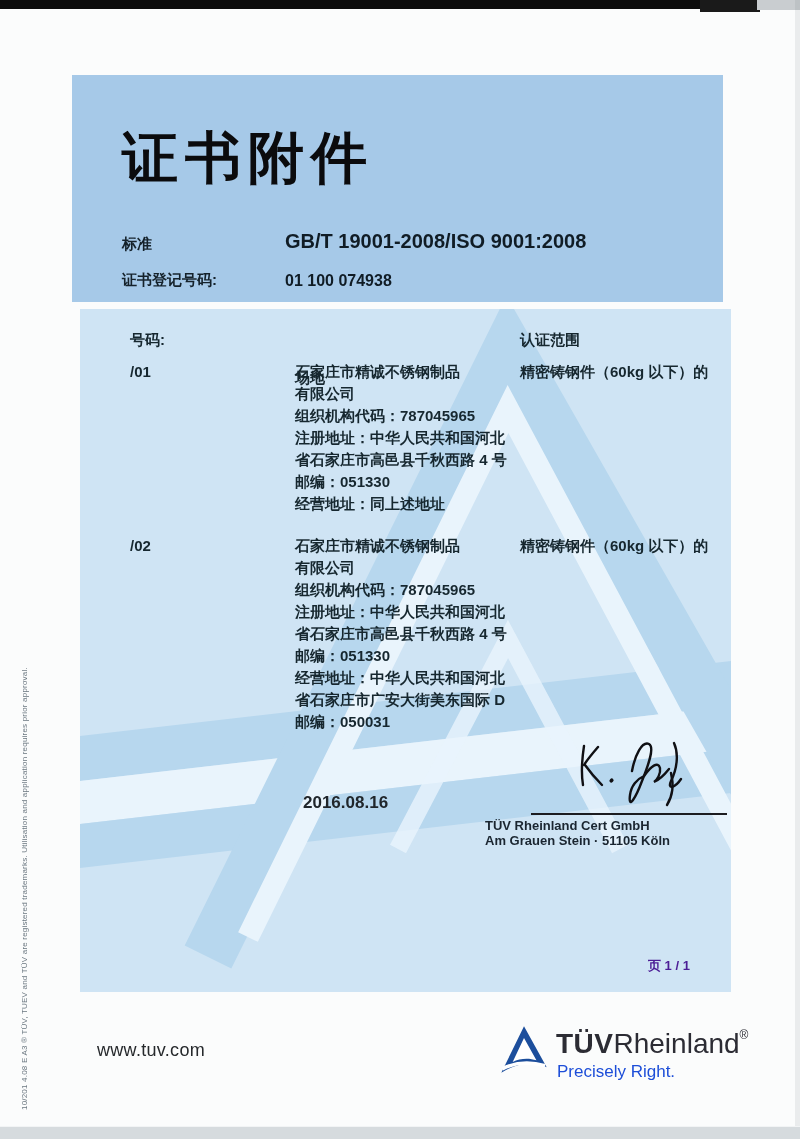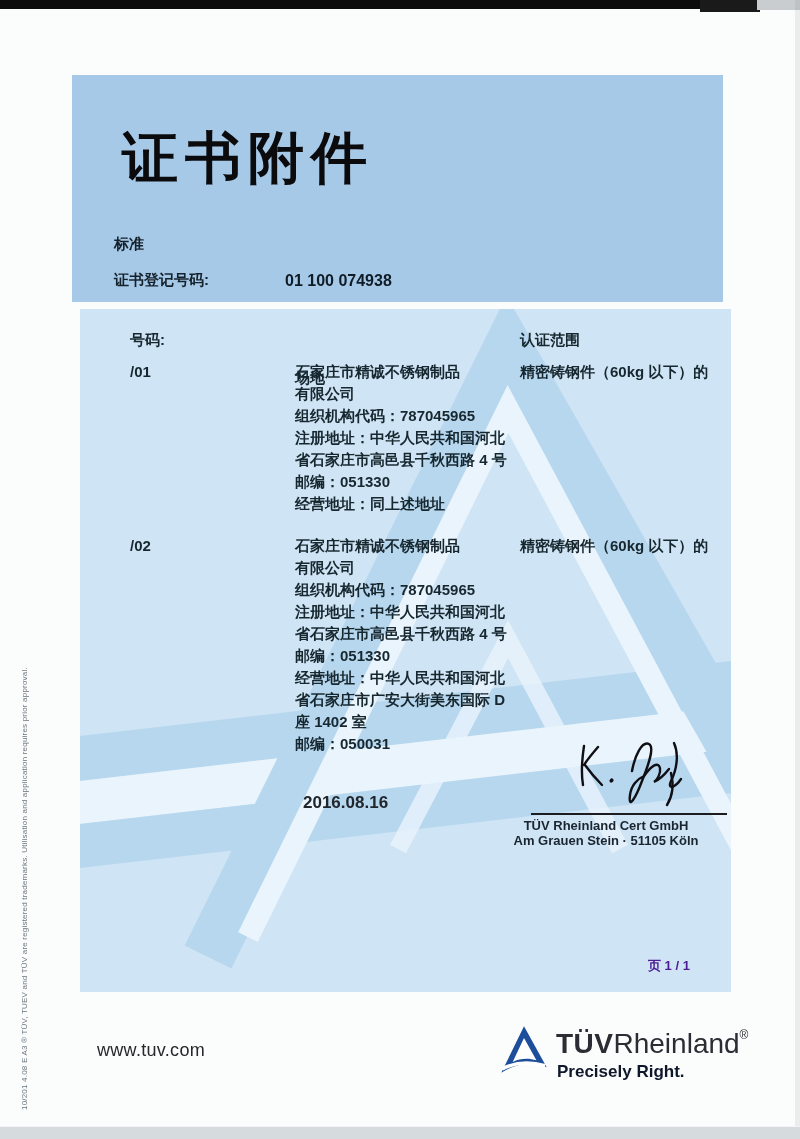--- a/index.html
+++ b/index.html
@@ -15,21 +15,21 @@
   .scan-top-haze { position:absolute; left:757px; top:0; width:43px; height:10px; background:#c9cdd0; }
   .scan-right { position:absolute; right:0; top:0; width:5px; height:1139px; background:rgba(90,100,110,0.10); }
   .scan-bottom { position:absolute; left:0; top:1126px; width:800px; height:13px; background:#d6dbde; border-top:1px solid #f2f4f5; }
 
   
   .header-block { position:absolute; left:72px; top:75px; width:651px; height:227px; background:#a6c9e8; }
   .doc-title {
     position:absolute; left:50px; top:46px; font-size:56px; font-weight:700;
     letter-spacing:7px; color:#0b0b0d; white-space:nowrap;
   }
-  .meta-label { position:absolute; left:42px; font-size:15px; font-weight:700; color:#15222b; white-space:nowrap; }
+  .meta-label { position:absolute; left:50px; font-size:15px; font-weight:700; color:#15222b; white-space:nowrap; }
   .meta-label.standard { top:160px; }
   .meta-label.regno { top:196px; }
   .meta-value { position:absolute; left:213px; white-space:nowrap; color:#101c25; }
   .meta-value.standard { top:155px; font-size:20px; font-weight:700; }
   .meta-value.regno { top:197px; font-size:16px; font-weight:600; }
 
   
   .panel-block { position:absolute; left:80px; top:309px; width:651px; height:683px; background:#cfe4f4; overflow:hidden; }
   .watermark { position:absolute; left:0; top:0; width:651px; height:683px; }
 
@@ -41,31 +41,31 @@
   .row1 .site { left:215px; top:52px; width:228px; }
   .row1 .scope{ left:440px; top:52px; width:212px; }
   .row2 .num  { left:50px; top:226px; font-weight:600; }
   .row2 .site { left:215px; top:226px; width:228px; }
   .row2 .scope{ left:440px; top:226px; width:212px; }
 
   .issue-date { position:absolute; left:223px; top:484px; font-size:17px; font-weight:600; color:#20262b; }
 
   .signature-svg { position:absolute; left:448px; top:412px; }
   .sig-line { position:absolute; left:451px; top:504px; width:196px; height:2px; background:#1c1c20; }
-  .sig-block { position:absolute; left:405px; top:509px; width:242px; text-align:center;
+  .sig-block { position:absolute; left:405px; top:509px; width:242px; text-align:left;
                font-size:13px; line-height:15px; font-weight:600; color:#1a2530; }
   .page-indicator { position:absolute; left:568px; top:648px; font-size:13px; font-weight:700; color:#4c1d95; }
 
   
   .site-url { position:absolute; left:97px; top:1040px; font-size:18px; color:#26292c; letter-spacing:0.3px; }
   .brand-logo { position:absolute; left:497px; top:1023px; }
   .brand-text { position:absolute; left:556px; top:1028px; font-size:28px; color:#2c2c34; white-space:nowrap; }
   .brand-text .bold { font-weight:700; letter-spacing:0.5px; }
   .brand-text .reg { font-size:12px; vertical-align:14px; }
-  .brand-tagline { position:absolute; left:557px; top:1062px; font-size:17px; font-weight:700; color:#0f172a; }
+  .brand-tagline { position:absolute; left:557px; top:1062px; font-size:17px; font-weight:400; color:#1d4ed8; }
 
   
   .side-note {
     position:absolute; left:20px; top:1110px;
     transform:rotate(-90deg); transform-origin:0 0;
     font-size:8px; color:#6b7780; white-space:nowrap; letter-spacing:0.2px;
   }
 </style>
 </head>
 <body>
@@ -74,20 +74,21 @@
 
   <div class="scan-top"></div>
   <div class="scan-top-right"></div>
   <div class="scan-top-haze"></div>
   <div class="scan-right"></div>
   <div class="scan-bottom"></div>
 
   <div class="header-block">
     <div class="doc-title">证书附件</div>
     <div class="meta-label standard">标准</div>
+    <div class="meta-value standard">GB/T 19001-2008/ISO 9001:2008</div>
     <div class="meta-label regno">证书登记号码:</div>
     <div class="meta-value regno">01 100 074938</div>
   </div>
 
   <div class="panel-block">
 
     <svg class="watermark" viewBox="0 0 651 683" aria-hidden="true">
 
       <polygon points="0,427 651,352 651,397 0,472" fill="#b7d7ee"></polygon>
       <polygon points="0,472 651,397 651,440 0,515" fill="#e9f4fc"></polygon>
@@ -123,21 +124,20 @@
       <div class="cell num">/02</div>
       <div class="cell site">
           <div>石家庄市精诚不锈钢制品</div>
           <div>有限公司</div>
           <div>组织机构代码：787045965</div>
           <div>注册地址：中华人民共和国河北</div>
           <div>省石家庄市高邑县千秋西路 4 号</div>
           <div>邮编：051330</div>
           <div>经营地址：中华人民共和国河北</div>
           <div>省石家庄市广安大街美东国际 D</div>
-          <div>座 1402 室</div>
           <div>邮编：050031</div>
         </div>
       <div class="cell scope">
           <div>精密铸钢件（60kg 以下）的</div>
         </div>
     </div>
 
     <div class="issue-date">2016.08.16</div>
 
     <svg class="signature-svg" width="200" height="100" viewBox="0 0 200 100" aria-hidden="true">

